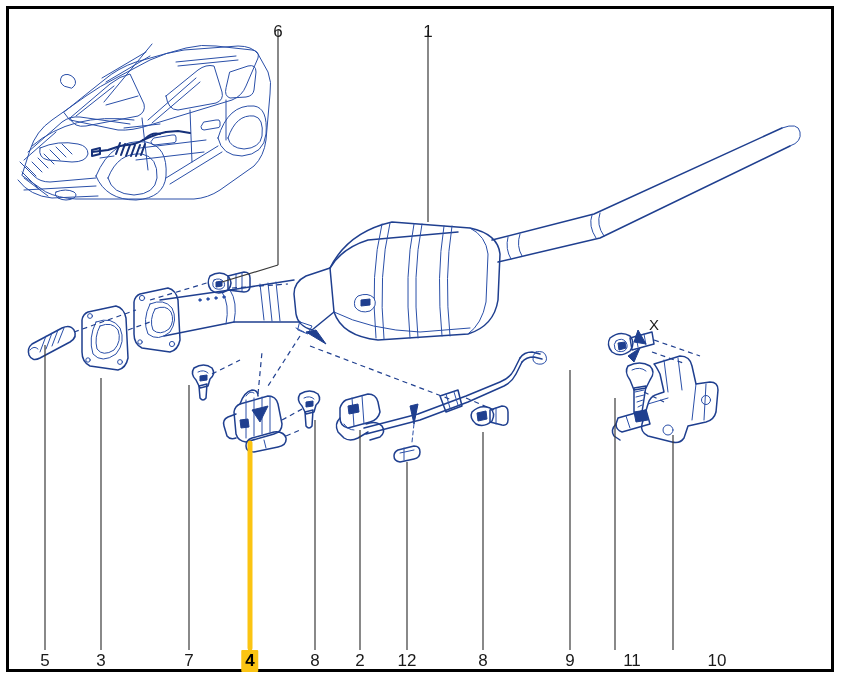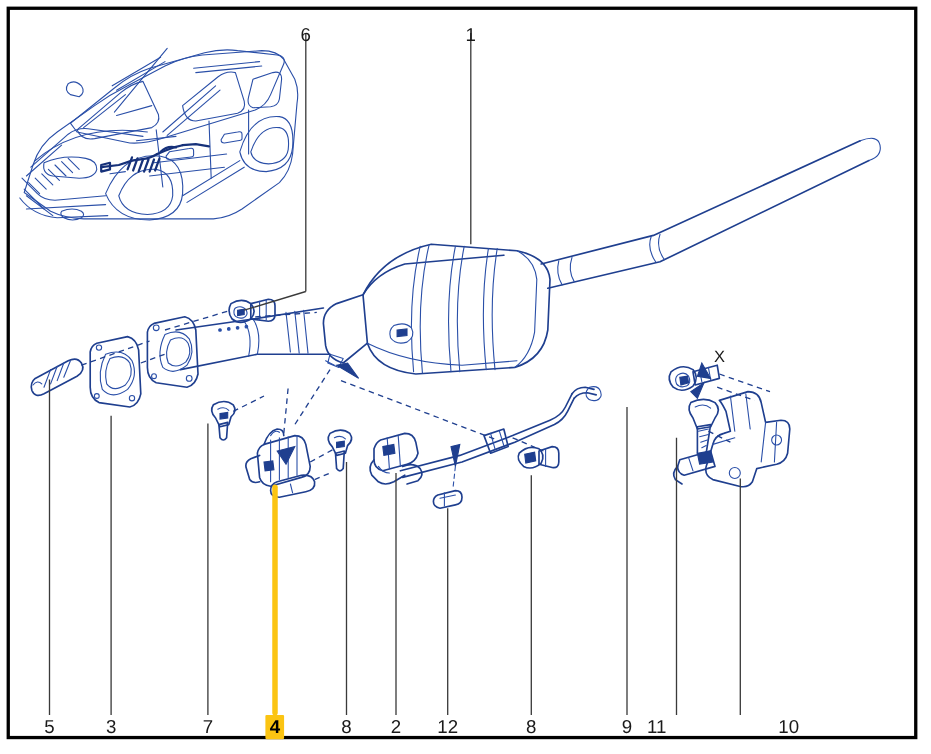--- a/index.html
+++ b/index.html
@@ -417,18 +417,18 @@
       <div class="calloutlabel" style="left: 428px; top: 22px;">1</div>
       <div class="calloutlabel" style="left: 45px; top: 651px;">5</div>
       <div class="calloutlabel" style="left: 101px; top: 651px;">3</div>
       <div class="calloutlabel" style="left: 189px; top: 651px;">7</div>
       <div class="calloutlabel highlighted" style="left: 250px; top: 650px;">4</div>
       <div class="calloutlabel" style="left: 315px; top: 651px;">8</div>
       <div class="calloutlabel" style="left: 360px; top: 651px;">2</div>
       <div class="calloutlabel" style="left: 407px; top: 651px;">12</div>
       <div class="calloutlabel" style="left: 483px; top: 651px;">8</div>
       <div class="calloutlabel" style="left: 570px; top: 651px;">9</div>
-      <div class="calloutlabel" style="left: 597px; top: 651px;">11</div>
+      <div class="calloutlabel" style="left: 632px; top: 651px;">11</div>
       <div class="calloutlabel" style="left: 673px; top: 651px; margin-left: 44px;">10</div>
       <div class="xmark" style="left: 654px; top: 316px;">X</div>
     </div>
 
 </div>
 
 </body></html>

